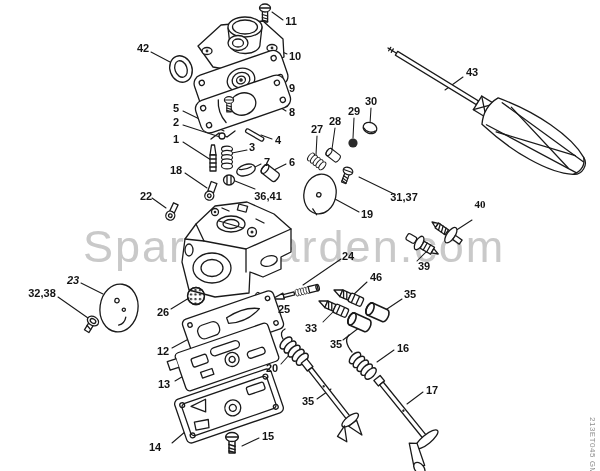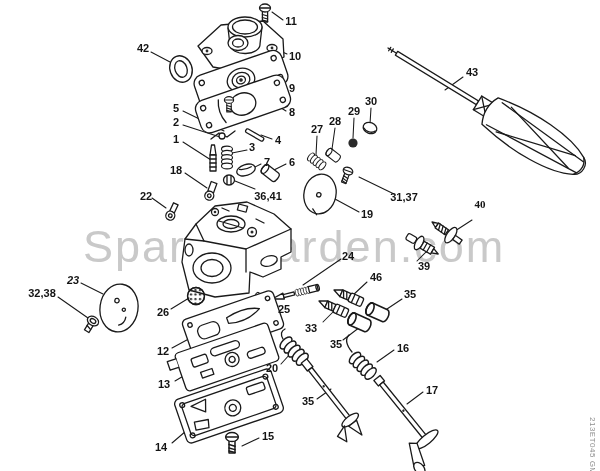--- a/index.html
+++ b/index.html
@@ -378,21 +378,21 @@
       <div class="callout" style="left: 278px; top: 140px;">4</div>
       <div class="callout" style="left: 176px; top: 108px;">5</div>
       <div class="callout" style="left: 292px; top: 162px;">6</div>
       <div class="callout" style="left: 267px; top: 162px;">7</div>
       <div class="callout" style="left: 292px; top: 112px;">8</div>
       <div class="callout" style="left: 292px; top: 88px;">9</div>
       <div class="callout" style="left: 295px; top: 56px;">10</div>
       <div class="callout" style="left: 291px; top: 21px;">11</div>
       <div class="callout" style="left: 163px; top: 351px;">12</div>
       <div class="callout" style="left: 164px; top: 384px;">13</div>
-      <div class="callout" style="left: 161px; top: 447px;">14</div>
+      <div class="callout" style="left: 155px; top: 447px;">14</div>
       <div class="callout" style="left: 268px; top: 436px;">15</div>
       <div class="callout" style="left: 403px; top: 348px;">16</div>
       <div class="callout" style="left: 432px; top: 390px; text-align: right;">17</div>
       <div class="callout" style="left: 176px; top: 170px;">18</div>
       <div class="callout" style="left: 367px; top: 214px;">19</div>
       <div class="callout" style="left: 272px; top: 368px;">20</div>
       <div class="callout" style="left: 308px; top: 401px;">35</div>
       <div class="callout" style="left: 146px; top: 196px;">22</div>
       <div class="callout" style="left: 73px; top: 280px; font-style: italic;">23</div>
       <div class="callout" style="left: 348px; top: 256px;">24</div>

